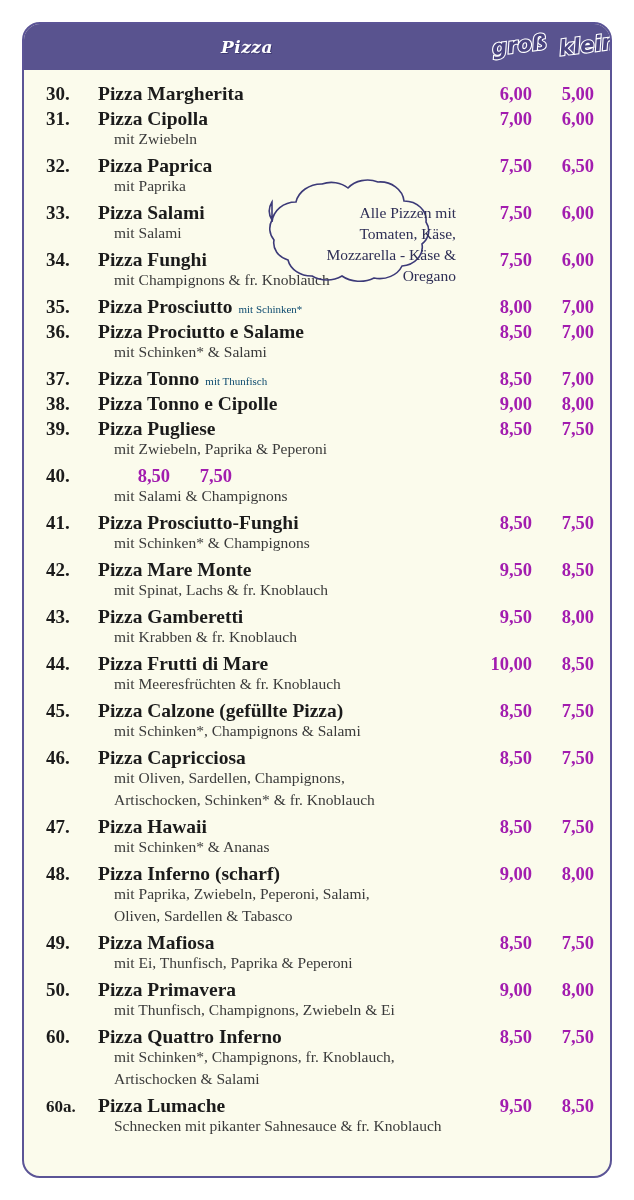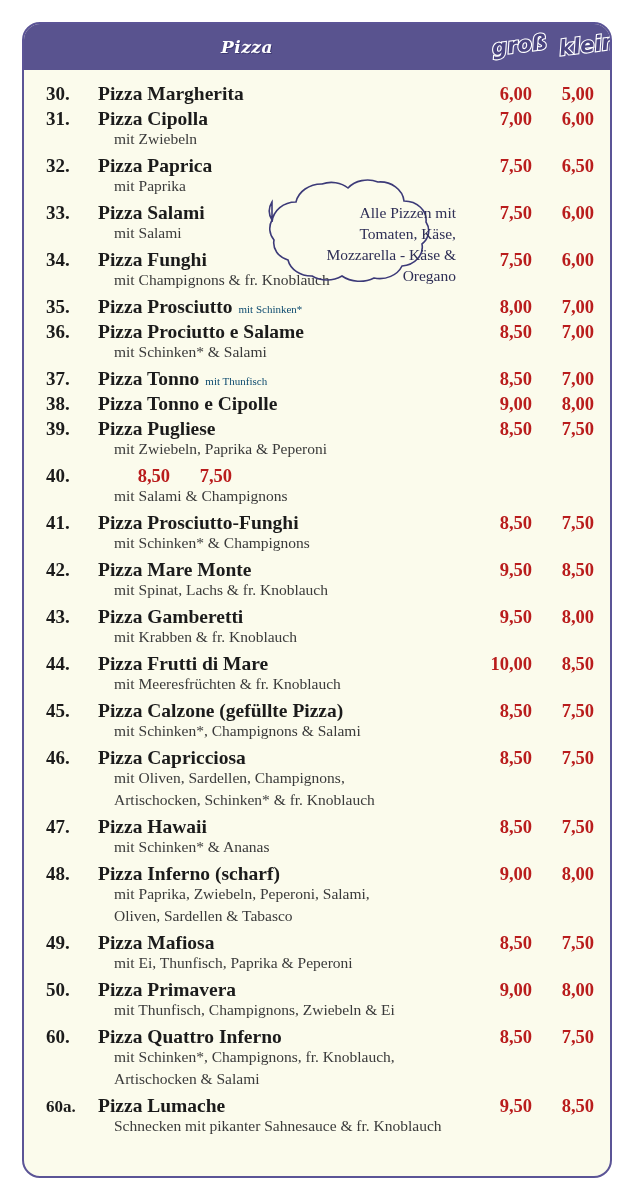--- a/index.html
+++ b/index.html
@@ -108,21 +108,21 @@
     color: #0c4a6e;
     margin-left: 6px;
   }
 
   .price {
     flex: 0 0 62px;
     text-align: right;
     font-family: "Liberation Serif", serif;
     font-weight: bold;
     font-size: 18.5px;
-    color: #b91c1c;
+    color: #a21caf;
   }
   .price.gross { flex: 0 0 72px; }
 
   .desc-row {
     padding: 0 16px 0 90px;
     height: 22px;
     font-family: "Liberation Serif", serif;
     font-size: 15.5px;
     color: #3a3a3a;
     white-space: nowrap;

